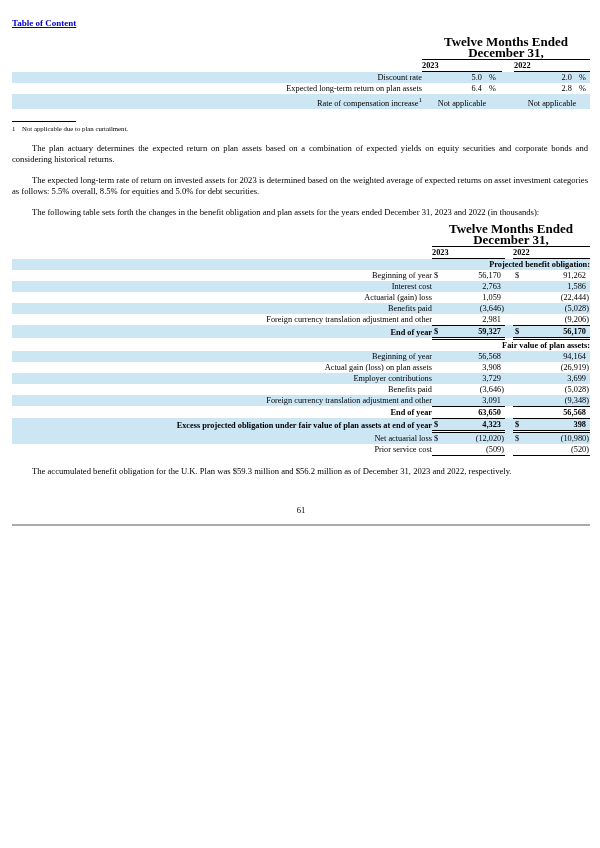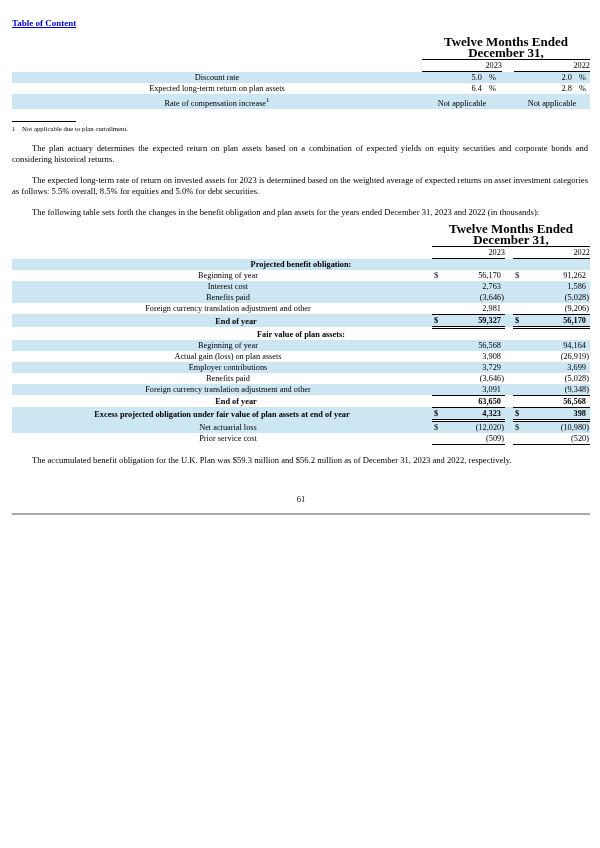--- a/index.html
+++ b/index.html
@@ -50,26 +50,26 @@
   .period-hdr {
     font-weight: bold;
     font-size: 13px;
     line-height: 9px;
     text-align: center;
     white-space: normal !important;
     border-bottom: 1px solid #000;
     padding-bottom: 1px;
   }
   .yr {
-    font-weight: normal;
-    text-align: right;
+    font-weight: bold;
+    text-align: left;
     border-bottom: 1px solid #000;
   }
   .hl { background: #cce6f4; }
-  .lbl { text-align: center; }
+  .lbl { text-align: right; }
   .ind1 { padding-left: 12px; }
   .ind2 { padding-left: 28px; }
   .b { font-weight: bold; }
   .val { text-align: right; padding-right: 4px; }
   .neg { padding-right: 1px; }
   .pct { text-align: left; padding-left: 3px; }
   .dollar { text-align: left; padding-left: 2px; }
   .na { text-align: center; }
   .bt { border-top: 1px solid #000; }
   .bb { border-bottom: 1px solid #000; }
@@ -196,20 +196,28 @@
         <td class="val">91,262</td>
       </tr>
       <tr class="hl">
         <td class="lbl ind1">Interest cost</td>
         <td></td>
         <td class="val">2,763</td>
         <td></td>
         <td></td>
         <td class="val">1,586</td>
       </tr>
+      <tr>
+        <td class="lbl ind1">Actuarial (gain) loss</td>
+        <td></td>
+        <td class="val">1,059</td>
+        <td></td>
+        <td></td>
+        <td class="val neg">(22,444)</td>
+      </tr>
       <tr class="hl">
         <td class="lbl ind1">Benefits paid</td>
         <td></td>
         <td class="val neg">(3,646)</td>
         <td></td>
         <td></td>
         <td class="val neg">(5,028)</td>
       </tr>
       <tr>
         <td class="lbl ind1">Foreign currency translation adjustment and other</td>

